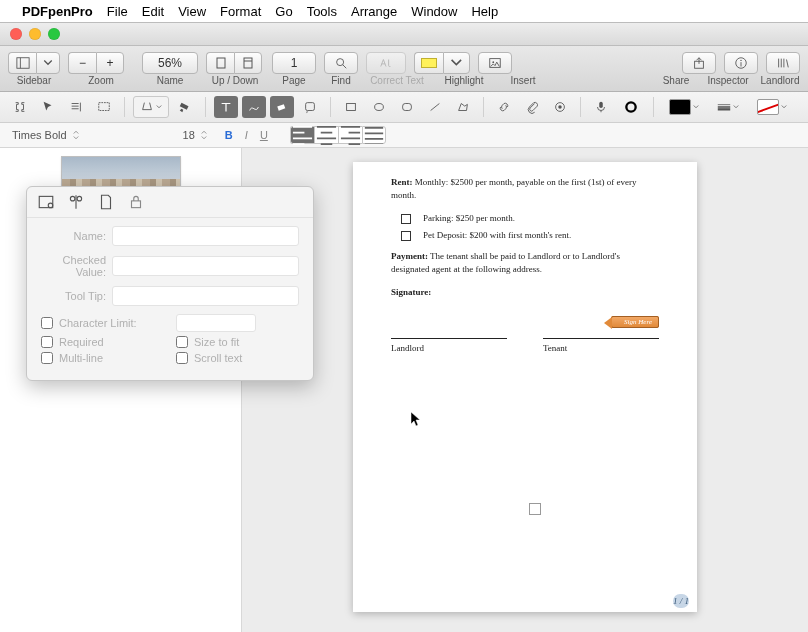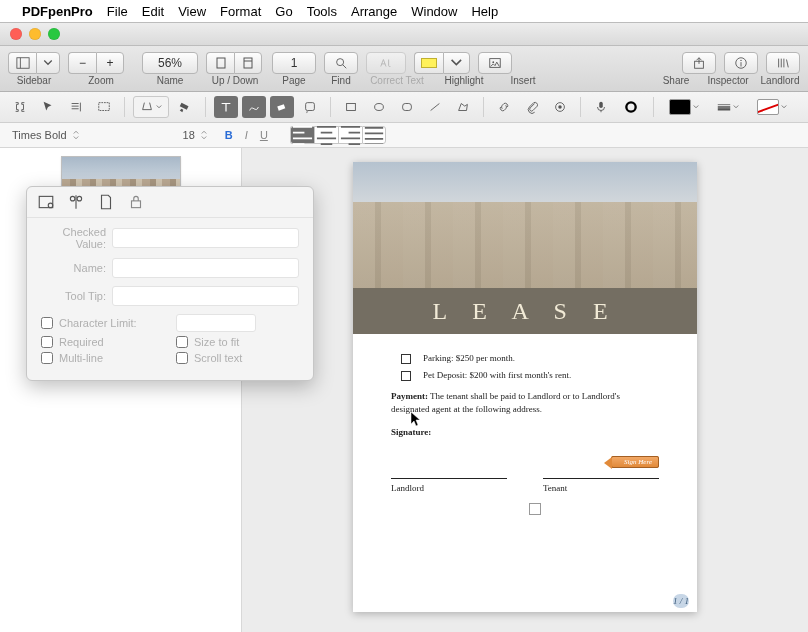--- a/index.html
+++ b/index.html
@@ -435,28 +435,22 @@
       <div class="heading">LEASE</div>
       <div class="body">
         Term: A period of 12 months…<br>Rent: Monthly $2500…<br>☐ Parking<br>☐ Pet Deposit<br>Payment: The tenant…<br>Signature:<br>___ ___
       </div>
     </div>
 
   </div>
 
   <div class="canvas">
     <div class="page">
-      <div class="header">
-        <div class="sky"></div>
-        <div class="city"></div>
-        <div class="bannerbar">
-            <div class="lease">L E A S E</div>
-          </div>
-      </div>
       <div class="page-body">
+        <p><b>Rent:</b><span> Monthly: $2500 per month, payable on the first (1st) of every month.</span></p>
         <div class="checkline">
           <div class="cbox"></div>
           <span>Parking: $250 per month.</span>
         </div>
         <div class="checkline">
           <div class="cbox"></div>
           <span>Pet Deposit: $200 with first month's rent.</span>
         </div>
         <p style="margin-top:8px;"><b>Payment:</b><span> The tenant shall be paid to Landlord or to Landlord's designated agent at the following address.</span></p>
         <p style="margin-top:8px;"><b>Signature:</b></p>
@@ -507,25 +501,25 @@
       </div>
     <div class="panel-tab">
         <svg viewBox="0 0 16 16">
           <rect x="4" y="7" width="8" height="6" fill="none" stroke="#888"></rect>
           <path d="M6 7V5a2 2 0 014 0v2" fill="none" stroke="#888"></path>
         </svg>
       </div>
   </div>
   <div class="panel-body">
     <div class="form-row">
+      <label>Name:</label>
+      <input type="text" style="">
+    </div>
+    <div class="form-row">
       <label>Checked Value:</label>
-      <input type="text" style="">
-    </div>
-    <div class="form-row">
-      <label>Name:</label>
       <input type="text" style="">
     </div>
     <div class="form-row">
       <label>Tool Tip:</label>
       <input type="text" style="">
     </div>
     <div class="chkgrid">
       <label>
           <input type="checkbox" style="">
           <span>Character Limit:</span>

